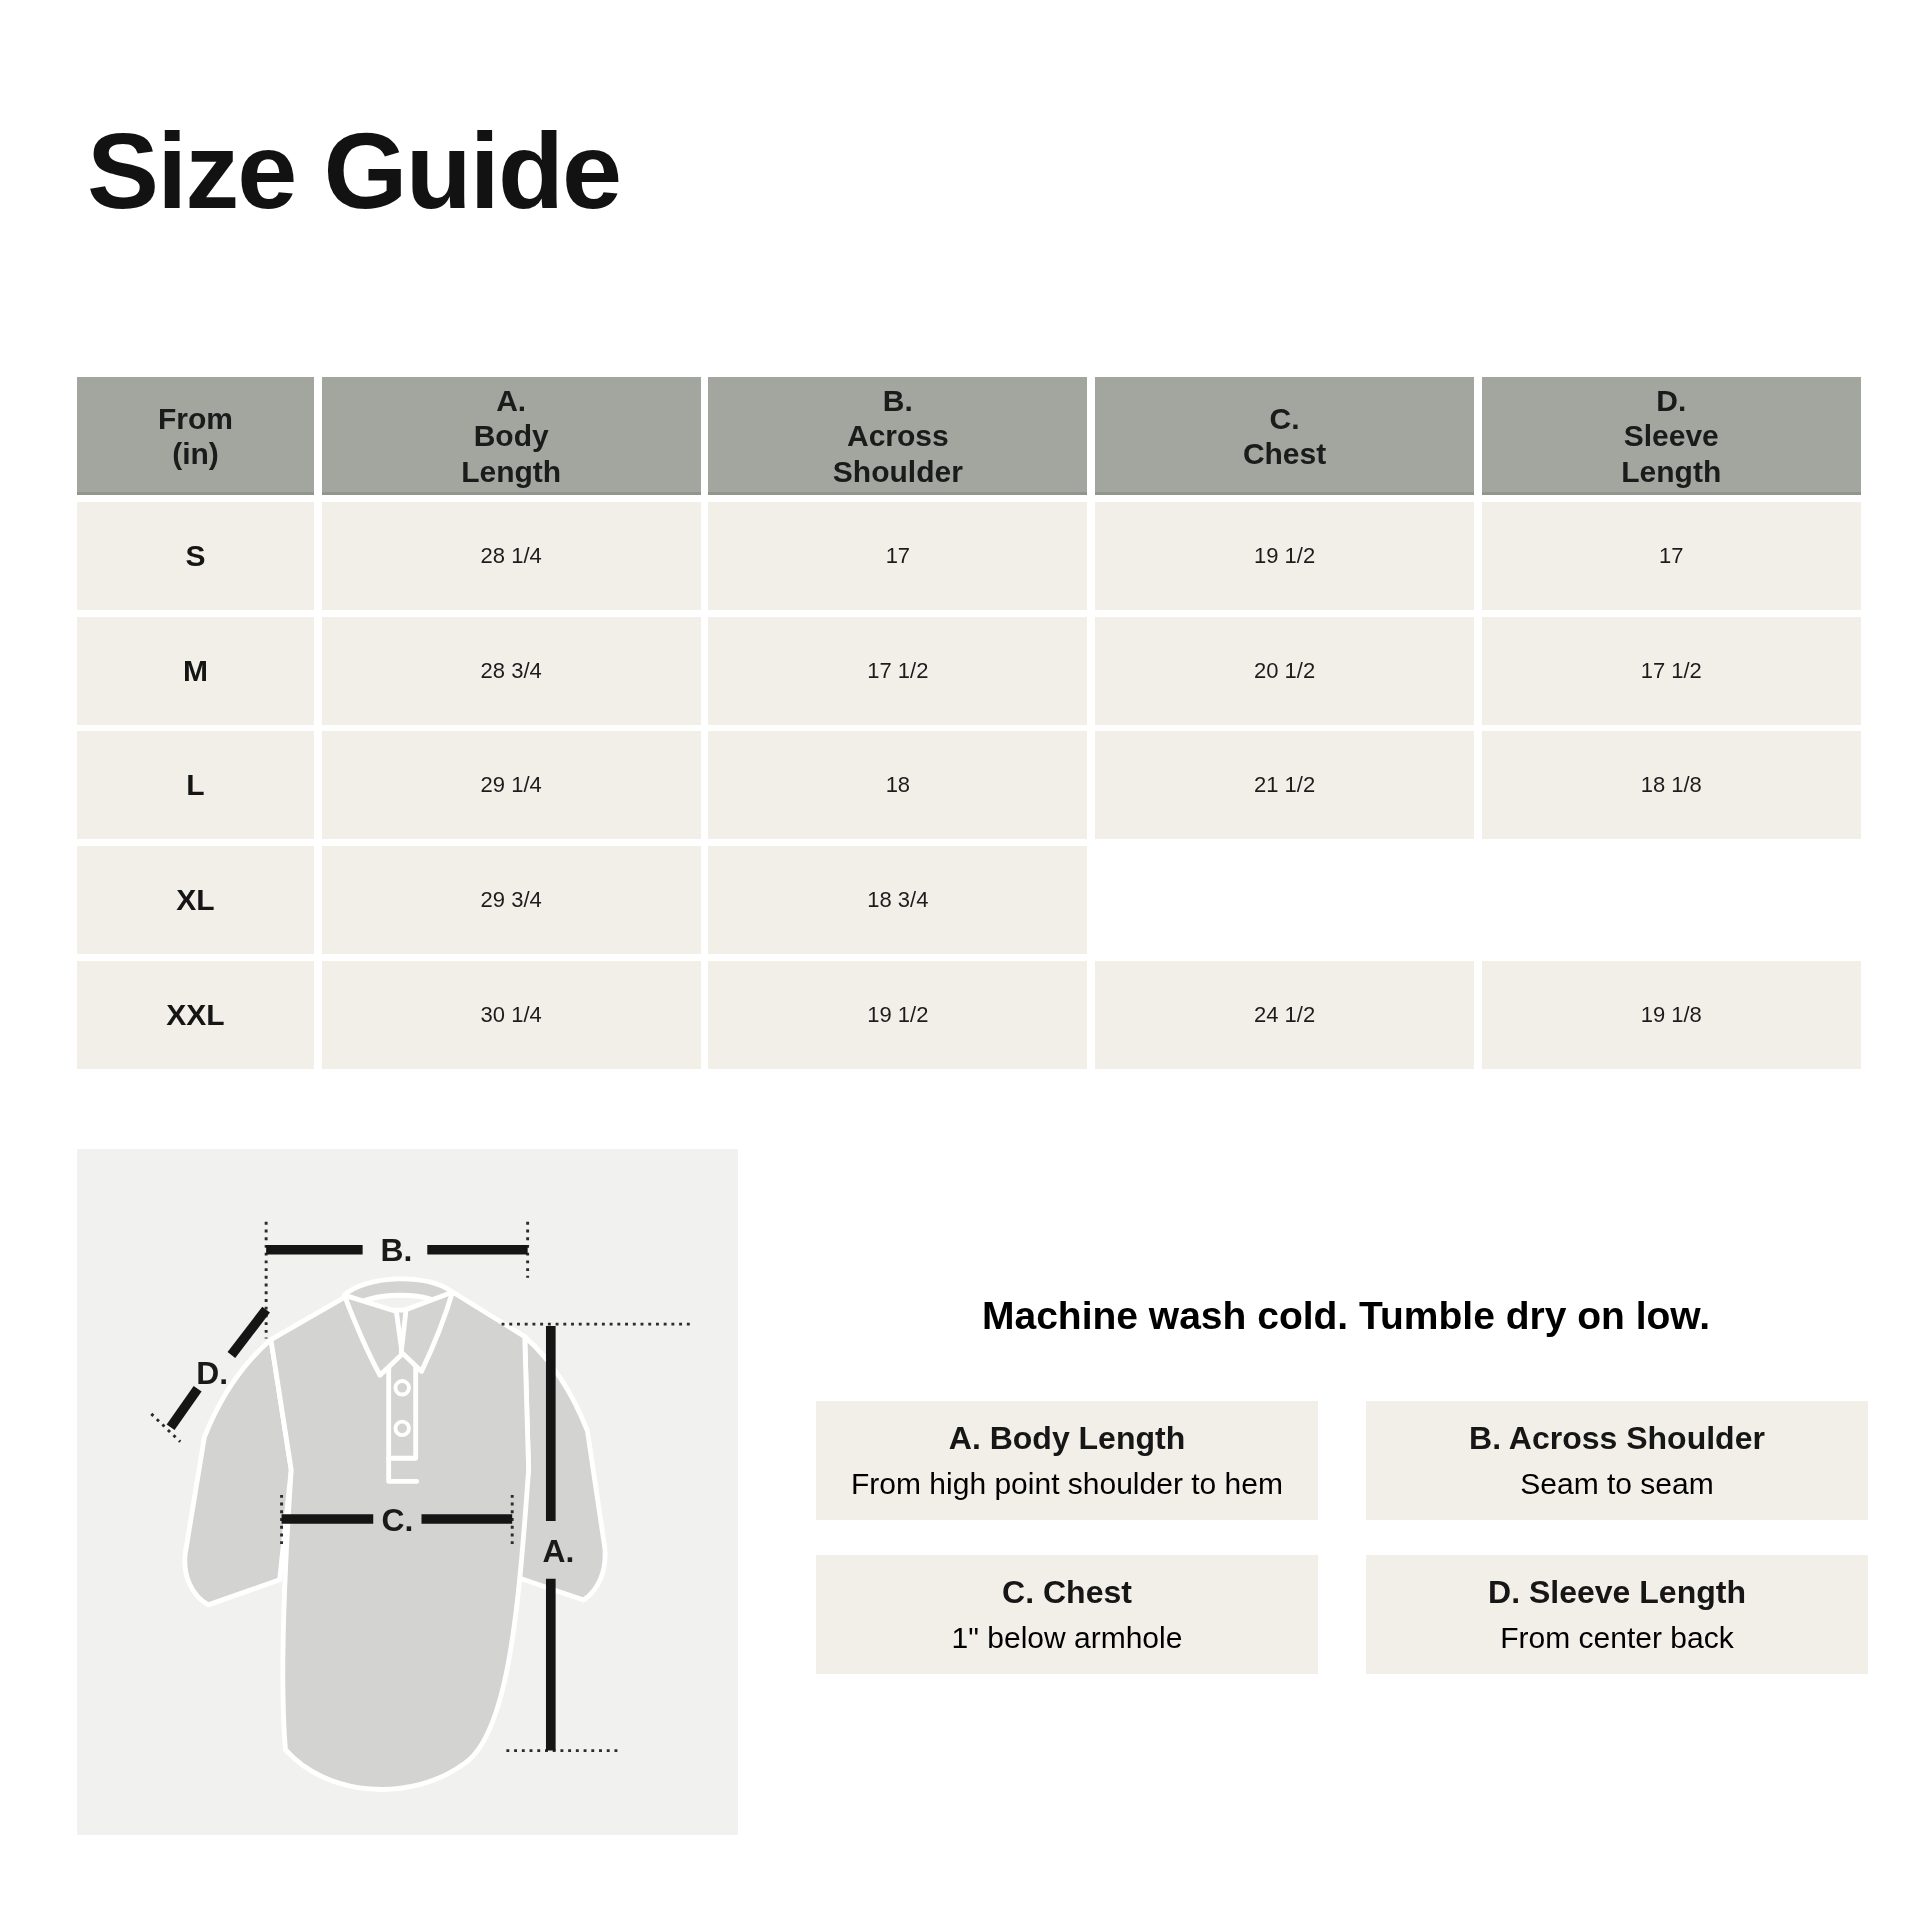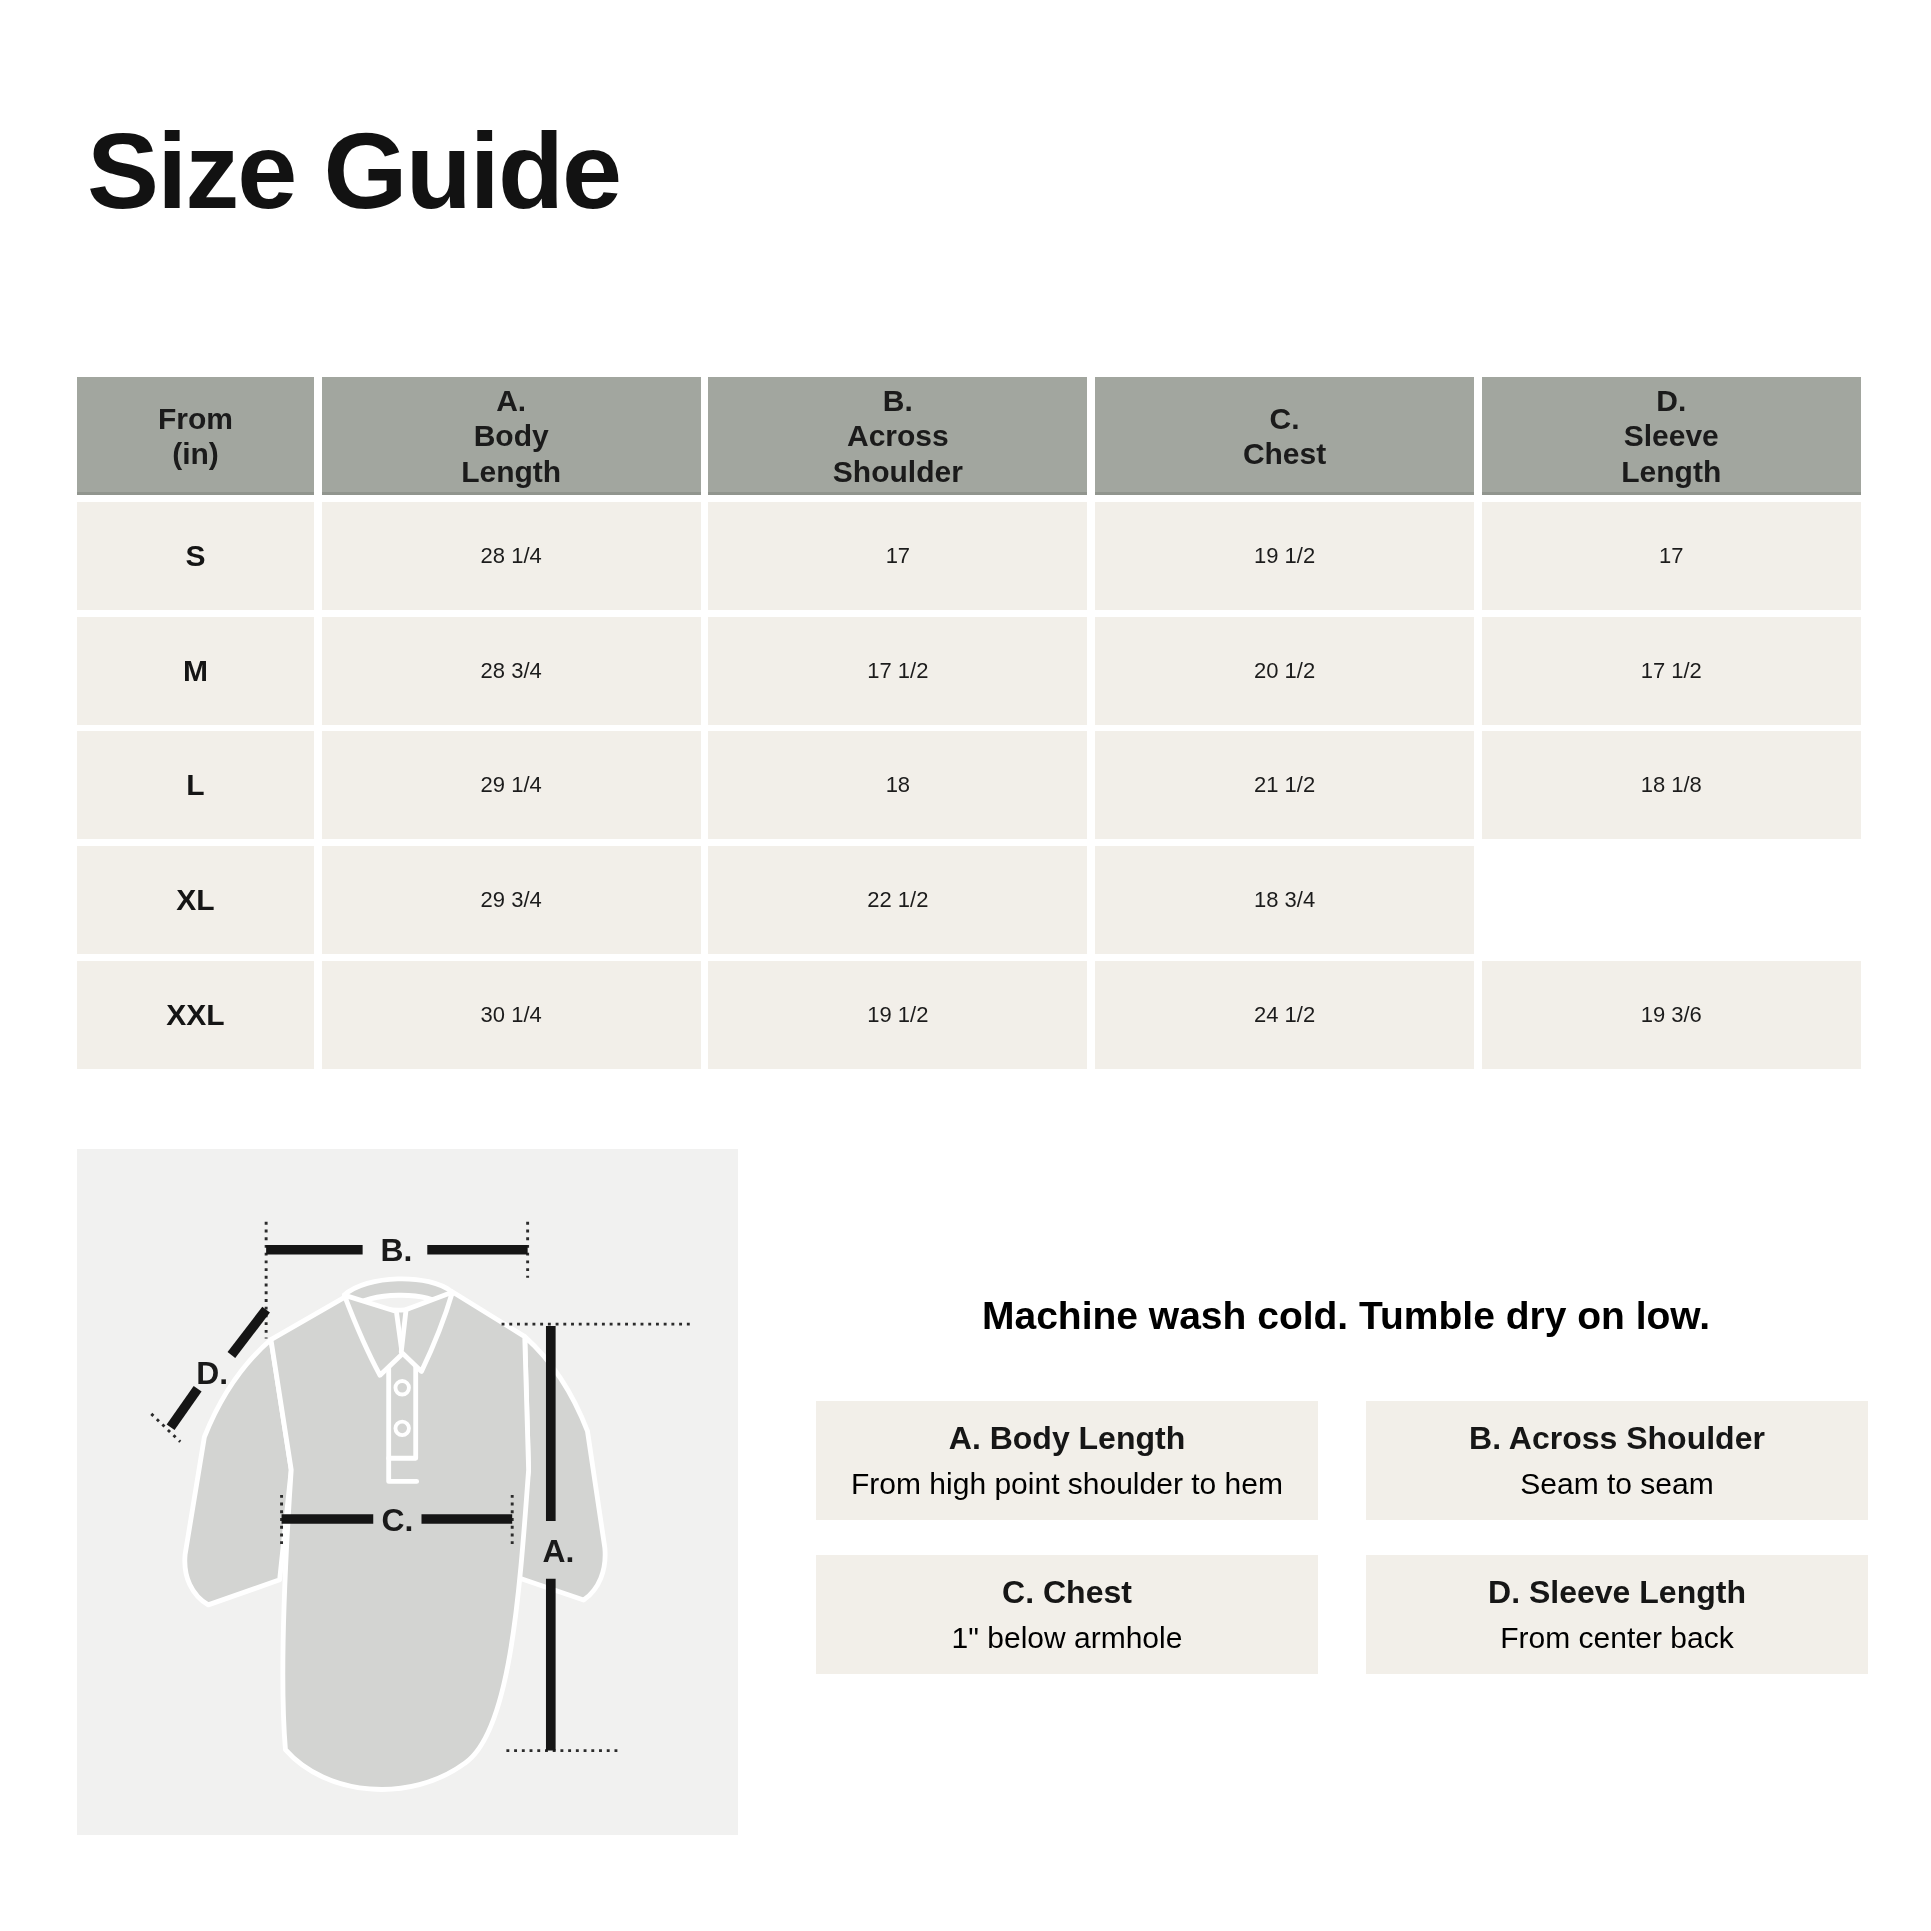--- a/index.html
+++ b/index.html
@@ -96,29 +96,28 @@
       <div class="trow">
         <div class="cell size-cell">L</div>
         <div class="cell">29 1/4</div>
         <div class="cell">18</div>
         <div class="cell">21 1/2</div>
         <div class="cell">18 1/8</div>
       </div>
       <div class="trow">
         <div class="cell size-cell">XL</div>
         <div class="cell">29 3/4</div>
-        <div class="cell">22 1/2</div>
         <div class="cell">18 3/4</div>
       </div>
       <div class="trow">
         <div class="cell size-cell">XXL</div>
         <div class="cell">30 1/4</div>
         <div class="cell">19 1/2</div>
         <div class="cell">24 1/2</div>
-        <div class="cell">19 3/6</div>
+        <div class="cell">19 1/8</div>
       </div>
     </div>
 </div>
 
 <div class="diagram-panel">
   <svg width="661" height="686" viewBox="0 0 685 710">
 
     <g>
       <path class="shirt" d="M 201 197 C 172 222 148 258 132 298 L 112 420 C 110 443 119 462 136 472 L 210 446 L 222 332 Z"></path>
       <path class="shirt" d="M 464 194 C 492 219 514 253 529 292 L 547 413 C 549 436 541 456 525 467 L 452 442 L 468 332 Z"></path>

